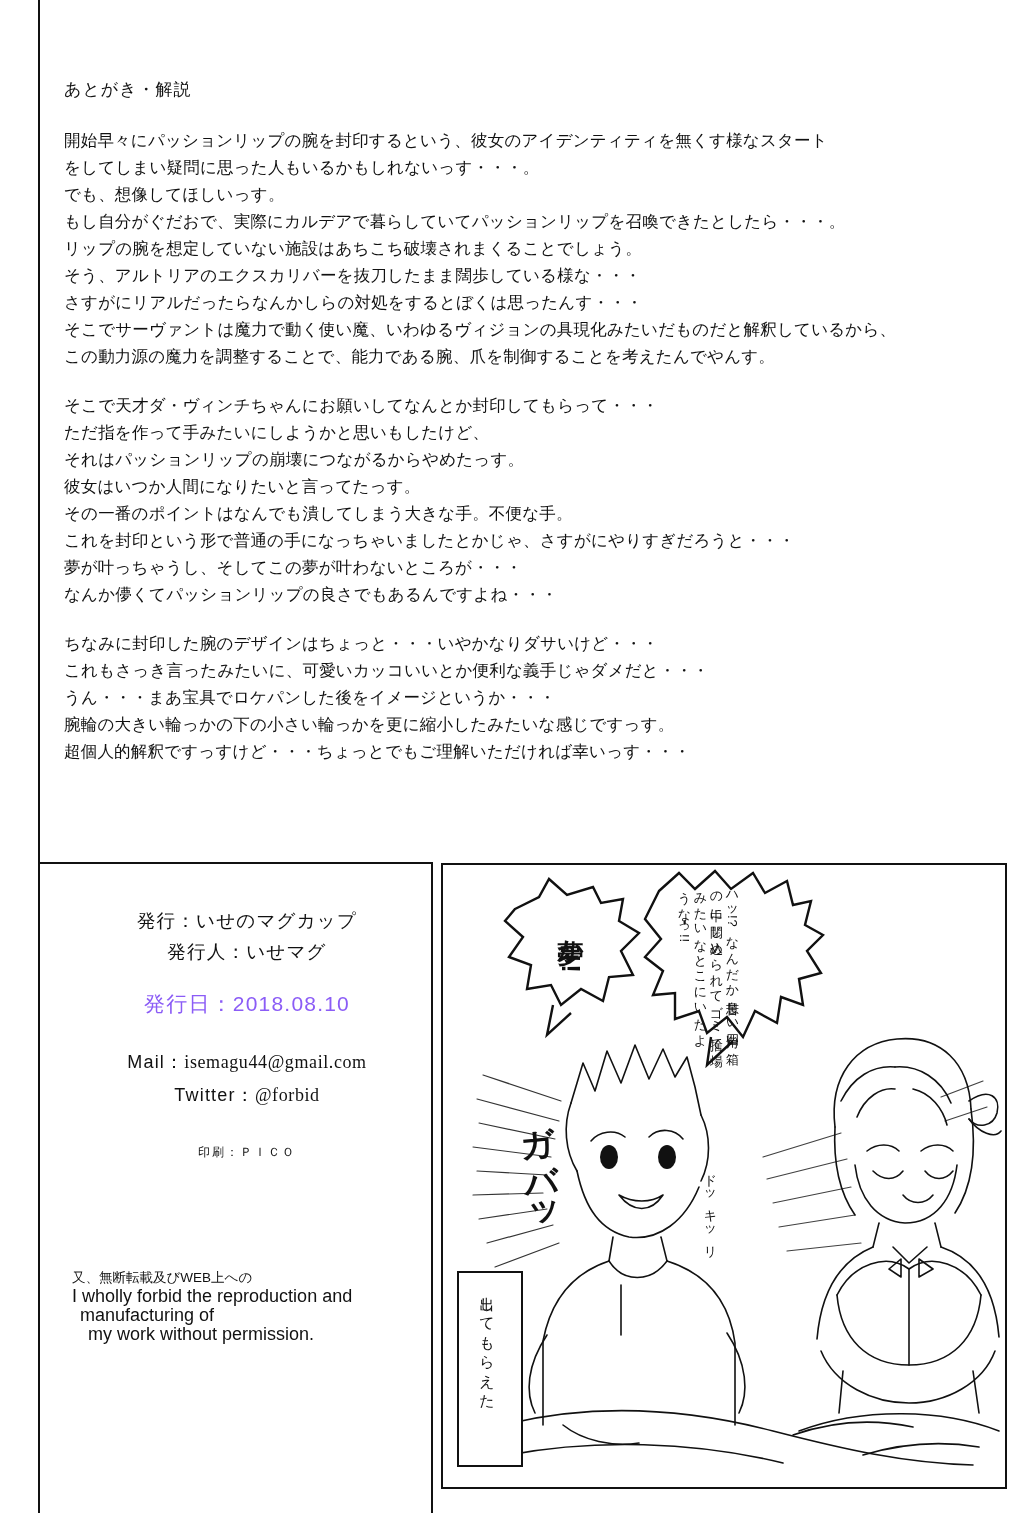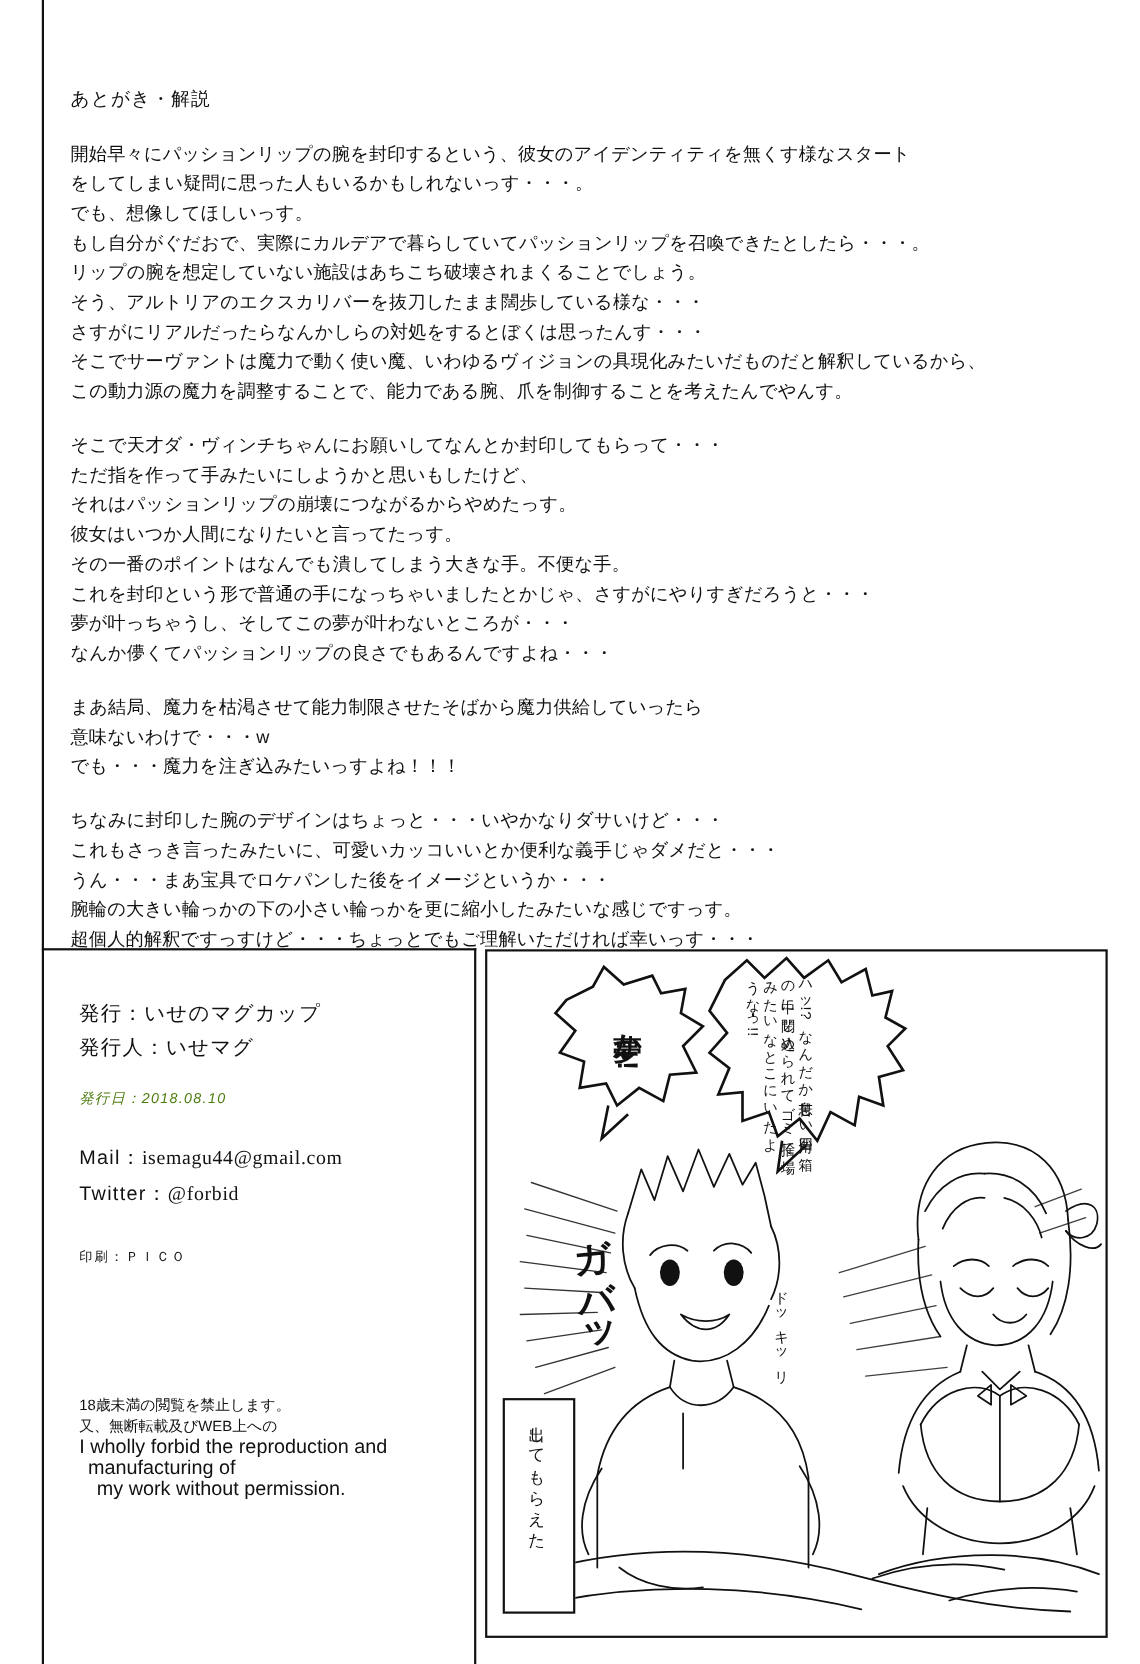--- a/index.html
+++ b/index.html
@@ -63,33 +63,33 @@
     color: #111;
   }
   .para .ln { display: block; white-space: pre; }
 
   
   .colophon {
     position: absolute;
     left: 72px;
     top: 905px;
     width: 350px;
+    text-align: center;
   }
   .colophon .pub-line {
     font-size: 18.5px;
     line-height: 31px;
     letter-spacing: 1.2px;
     color: #111;
   }
   .colophon .date-line {
     margin-top: 23px;
-    font-size: 13px;
+    font-size: 21px;
     letter-spacing: 1.2px;
-    color: #4d7c0f;
-    font-style: italic;
+    color: #8b5cf6;
   }
   .colophon .contact {
     margin-top: 28px;
     font-size: 18px;
     line-height: 33px;
     letter-spacing: 1.2px;
     color: #111;
   }
   .colophon .contact .mono {
     font-family: Liberation Serif, serif;
@@ -219,25 +219,20 @@
     <span class="ln">そこで天才ダ・ヴィンチちゃんにお願いしてなんとか封印してもらって・・・</span>
     <span class="ln">ただ指を作って手みたいにしようかと思いもしたけど、</span>
     <span class="ln">それはパッションリップの崩壊につながるからやめたっす。</span>
     <span class="ln">彼女はいつか人間になりたいと言ってたっす。</span>
     <span class="ln">その一番のポイントはなんでも潰してしまう大きな手。不便な手。</span>
     <span class="ln">これを封印という形で普通の手になっちゃいましたとかじゃ、さすがにやりすぎだろうと・・・</span>
     <span class="ln">夢が叶っちゃうし、そしてこの夢が叶わないところが・・・</span>
     <span class="ln">なんか儚くてパッションリップの良さでもあるんですよね・・・</span>
   </div>
 
-  <div class="para">
-    <span class="ln">まあ結局、魔力を枯渇させて能力制限させたそばから魔力供給していったら</span>
-    <span class="ln">意味ないわけで・・・w</span>
-    <span class="ln">でも・・・魔力を注ぎ込みたいっすよね！！！</span>
-  </div>
 
   <div class="para">
     <span class="ln">ちなみに封印した腕のデザインはちょっと・・・いやかなりダサいけど・・・</span>
     <span class="ln">これもさっき言ったみたいに、可愛いカッコいいとか便利な義手じゃダメだと・・・</span>
     <span class="ln">うん・・・まあ宝具でロケパンした後をイメージというか・・・</span>
     <span class="ln">腕輪の大きい輪っかの下の小さい輪っかを更に縮小したみたいな感じですっす。</span>
     <span class="ln">超個人的解釈ですっすけど・・・ちょっとでもご理解いただければ幸いっす・・・</span>
   </div>
 </section>
 
@@ -250,21 +245,20 @@
       <span>Mail：</span><span class="mono">isemagu44@gmail.com</span>
     </div>
     <div>
       <span>Twitter：</span><span class="mono">@forbid</span>
     </div>
   </div>
   <div class="print-line">印刷：ＰＩＣＯ</div>
 </section>
 
 <section class="notice">
-  <div>18歳未満の閲覧を禁止します。</div>
   <div>又、無断転載及びWEB上への</div>
   <div class="en">I wholly forbid the reproduction and</div>
   <div class="en indent1">manufacturing of</div>
   <div class="en indent2">my work without permission.</div>
 </section>
 
 <section class="comic">
   <svg width="562" height="622" viewBox="0 0 562 622">
     <g fill="none" stroke="#111" stroke-width="1.6" stroke-linecap="round" stroke-linejoin="round">
 

